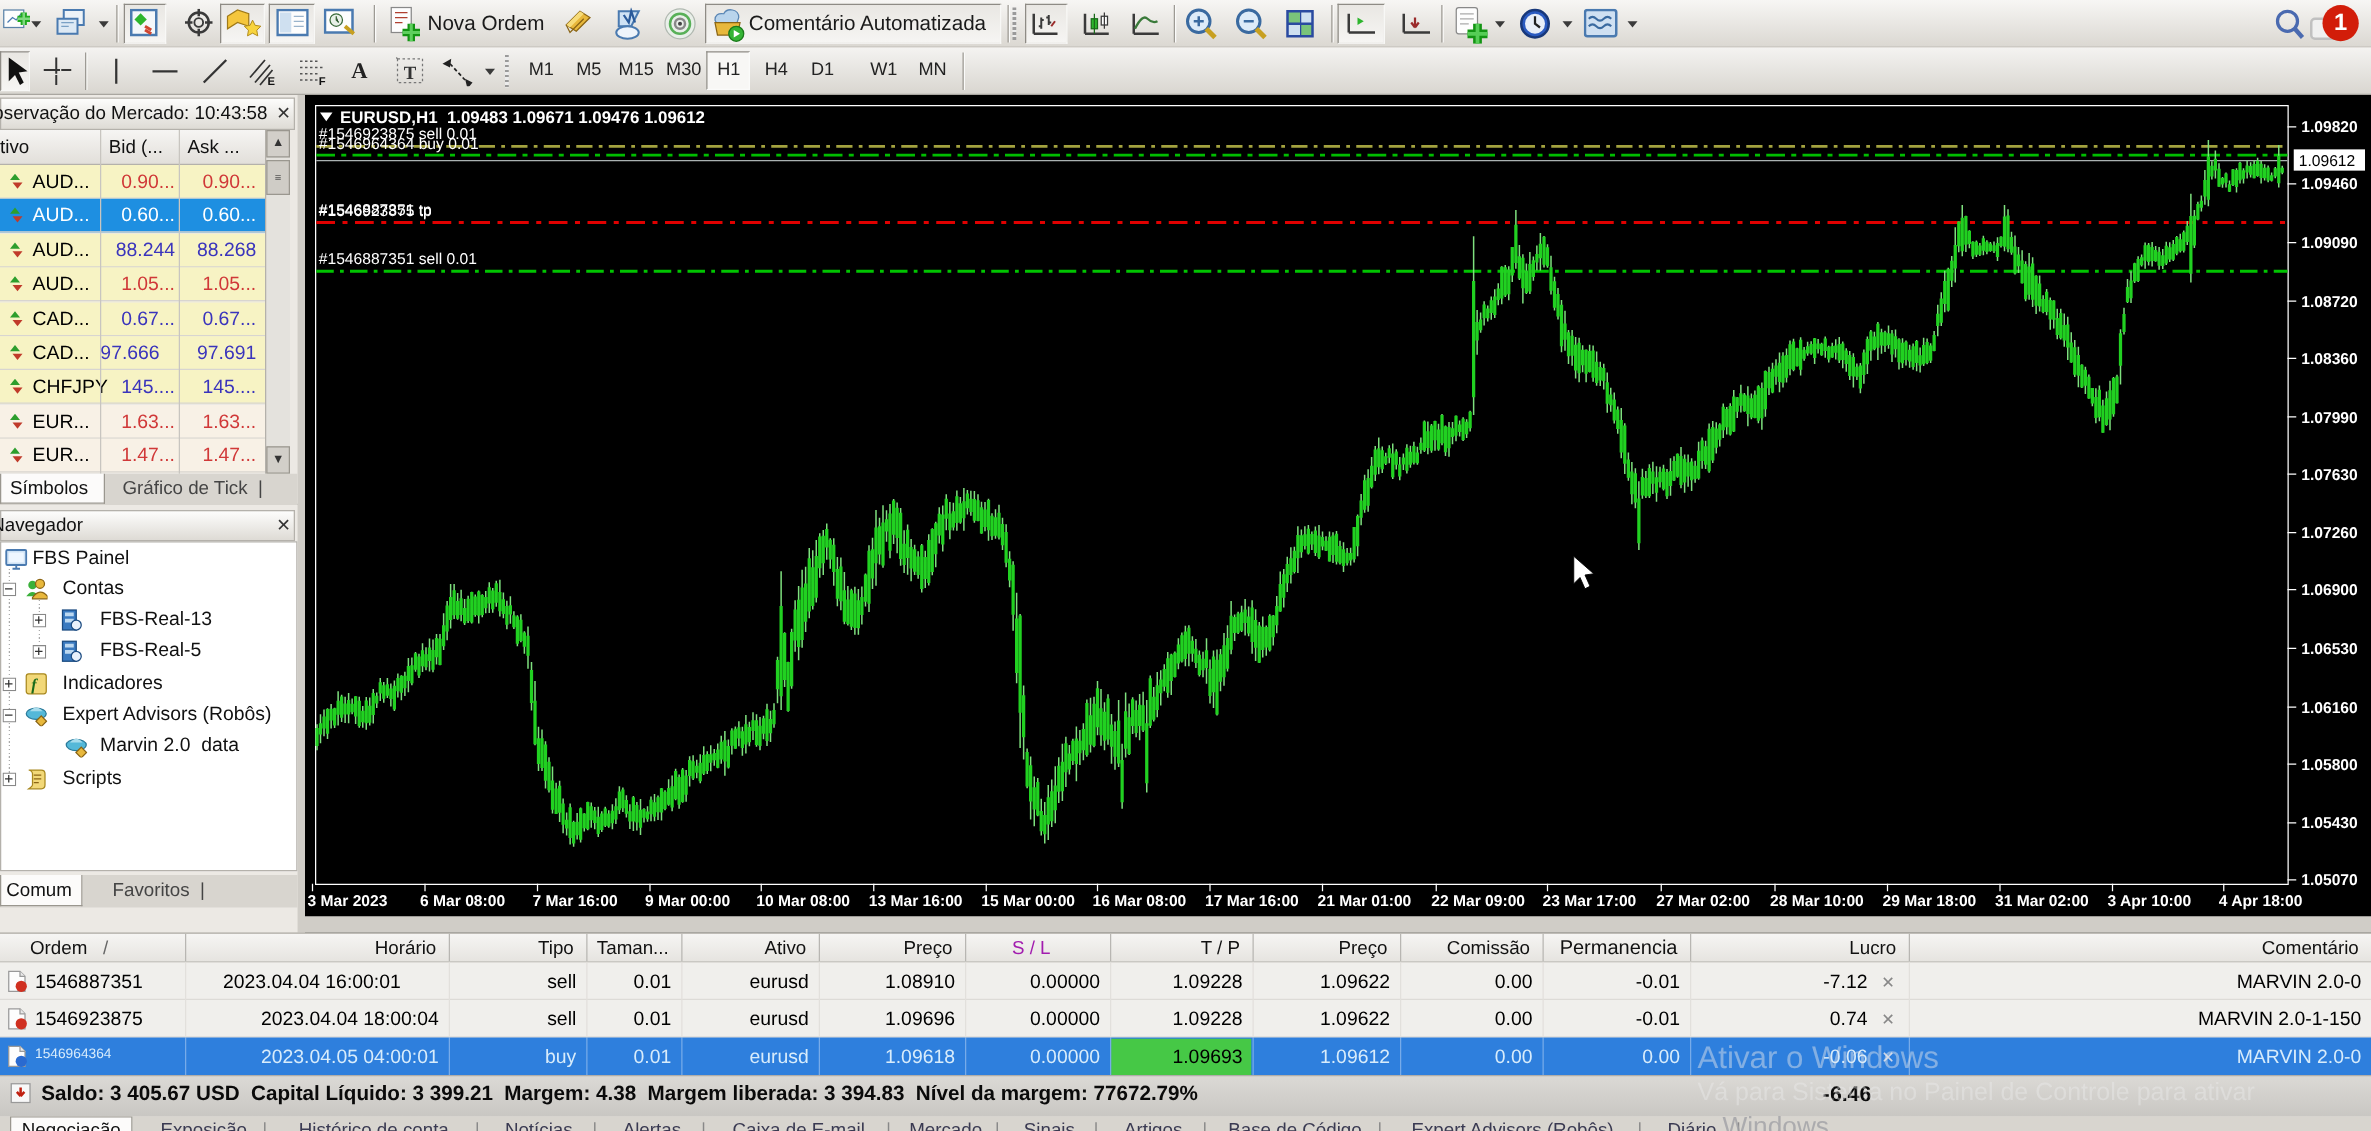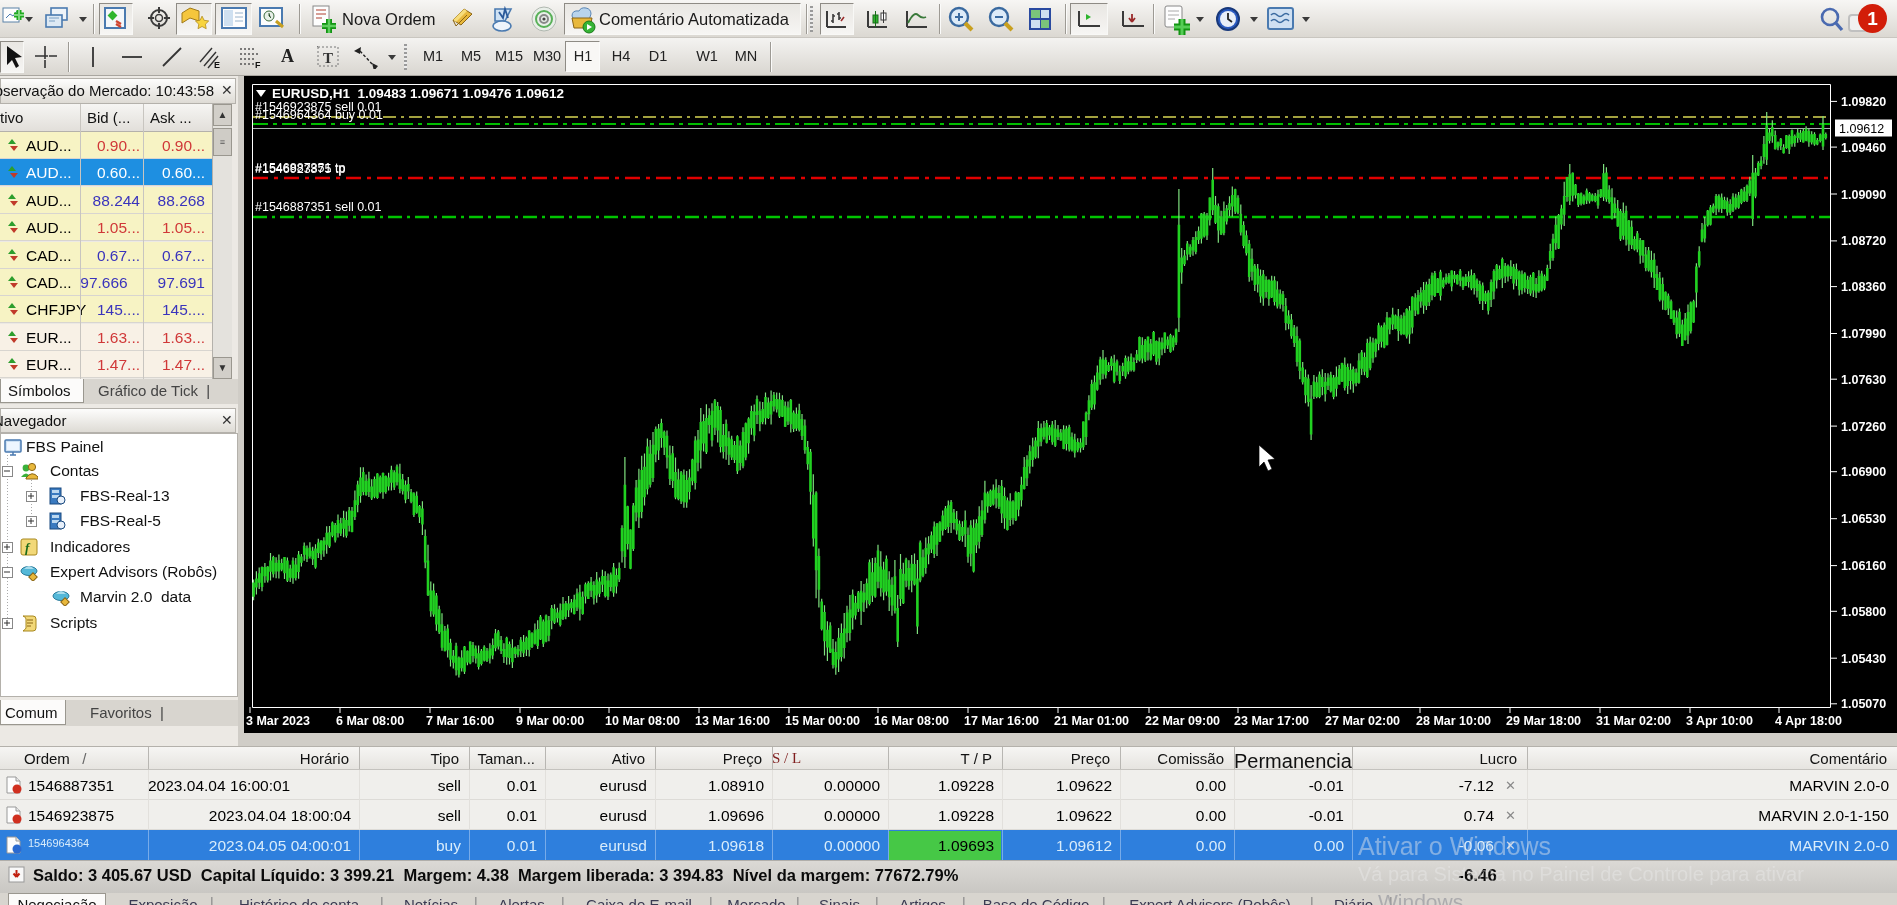--- a/index.html
+++ b/index.html
@@ -470,42 +470,42 @@
 <div style="position:absolute;left:148px;top:750px;width:201px;text-align:right;font-size:15px;color:#111;font-family:'Liberation Sans',sans-serif">Horário</div>
 <div style="position:absolute;left:148px;top:747px;width:1px;height:22px;background:#b8b6b2"></div>
 <div style="position:absolute;left:359px;top:750px;width:100px;text-align:right;font-size:15px;color:#111;font-family:'Liberation Sans',sans-serif">Tipo</div>
 <div style="position:absolute;left:359px;top:747px;width:1px;height:22px;background:#b8b6b2"></div>
 <div style="position:absolute;left:469px;top:750px;width:66px;text-align:right;font-size:15px;color:#111;font-family:'Liberation Sans',sans-serif">Taman...</div>
 <div style="position:absolute;left:469px;top:747px;width:1px;height:22px;background:#b8b6b2"></div>
 <div style="position:absolute;left:545px;top:750px;width:100px;text-align:right;font-size:15px;color:#111;font-family:'Liberation Sans',sans-serif">Ativo</div>
 <div style="position:absolute;left:545px;top:747px;width:1px;height:22px;background:#b8b6b2"></div>
 <div style="position:absolute;left:655px;top:750px;width:107px;text-align:right;font-size:15px;color:#111;font-family:'Liberation Sans',sans-serif">Preço</div>
 <div style="position:absolute;left:655px;top:747px;width:1px;height:22px;background:#b8b6b2"></div>
-<div style="position:absolute;left:772px;top:750px;width:106px;text-align:left;font-size:15px;color:#7f1d1d;font-family:Liberation Serif, serif">S / L</div>
+<div style="position:absolute;left:772px;top:750px;width:106px;text-align:center;font-size:15px;color:#a21caf;font-family:Liberation Sans, sans-serif">S / L</div>
 <div style="position:absolute;left:772px;top:747px;width:1px;height:22px;background:#b8b6b2"></div>
 <div style="position:absolute;left:888px;top:750px;width:104px;text-align:right;font-size:15px;color:#111;font-family:'Liberation Sans',sans-serif">T / P</div>
 <div style="position:absolute;left:888px;top:747px;width:1px;height:22px;background:#b8b6b2"></div>
 <div style="position:absolute;left:1002px;top:750px;width:108px;text-align:right;font-size:15px;color:#111;font-family:'Liberation Sans',sans-serif">Preço</div>
 <div style="position:absolute;left:1002px;top:747px;width:1px;height:22px;background:#b8b6b2"></div>
 <div style="position:absolute;left:1120px;top:750px;width:104px;text-align:right;font-size:15px;color:#111;font-family:'Liberation Sans',sans-serif">Comissão</div>
 <div style="position:absolute;left:1120px;top:747px;width:1px;height:22px;background:#b8b6b2"></div>
-<div style="position:absolute;left:1234px;top:750px;width:108px;text-align:right;font-size:20px;color:#111;font-family:'Liberation Sans',sans-serif">Permanencia</div>
+<div style="position:absolute;left:1234px;top:750px;width:108px;text-align:right;font-size:16px;color:#111;font-family:'Liberation Sans',sans-serif">Permanencia</div>
 <div style="position:absolute;left:1234px;top:747px;width:1px;height:22px;background:#b8b6b2"></div>
 <div style="position:absolute;left:1352px;top:750px;width:165px;text-align:right;font-size:15px;color:#111;font-family:'Liberation Sans',sans-serif">Lucro</div>
 <div style="position:absolute;left:1352px;top:747px;width:1px;height:22px;background:#b8b6b2"></div>
 <div style="position:absolute;left:1527px;top:750px;width:360px;text-align:right;font-size:15px;color:#111;font-family:'Liberation Sans',sans-serif">Comentário</div>
 <div style="position:absolute;left:1527px;top:747px;width:1px;height:22px;background:#b8b6b2"></div>
 <div style="position:absolute;left:0;top:770px;width:1897px;height:30px;background:#f0efec;border-bottom:1px solid #dddbd7"></div>
 <svg width="18" height="18" viewBox="0 0 18 18" style="position:absolute;left:5px;top:776px">
     <path d="M2 1 h9 l4 4 v12 h-13 z" fill="#fdfdfd" stroke="#999"></path>
     <path d="M11 1 l0 4 4 0" fill="#e8e8e8" stroke="#999"></path>
     <circle cx="12" cy="13" r="4.5" fill="#d03020"></circle>
   </svg>
 <div style="position:absolute;left:28px;top:777px;font-size:15.5px;color:#000;font-family:'Liberation Sans',sans-serif">1546887351</div>
-<div style="position:absolute;left:148px;top:777px;width:203px;text-align:left;font-size:15.5px;color:#000;font-family:'Liberation Sans',sans-serif">2023.04.04 16:00:01</div>
+<div style="position:absolute;left:148px;top:777px;width:203px;text-align:center;font-size:15.5px;color:#000;font-family:'Liberation Sans',sans-serif">2023.04.04 16:00:01</div>
 <div style="position:absolute;left:359px;top:777px;width:102px;text-align:right;font-size:15.5px;color:#000;font-family:'Liberation Sans',sans-serif">sell</div>
 <div style="position:absolute;left:469px;top:777px;width:68px;text-align:right;font-size:15.5px;color:#000;font-family:'Liberation Sans',sans-serif">0.01</div>
 <div style="position:absolute;left:545px;top:777px;width:102px;text-align:right;font-size:15.5px;color:#000;font-family:'Liberation Sans',sans-serif">eurusd</div>
 <div style="position:absolute;left:655px;top:777px;width:109px;text-align:right;font-size:15.5px;color:#000;font-family:'Liberation Sans',sans-serif">1.08910</div>
 <div style="position:absolute;left:772px;top:777px;width:108px;text-align:right;font-size:15.5px;color:#000;font-family:'Liberation Sans',sans-serif">0.00000</div>
 <div style="position:absolute;left:888px;top:777px;width:106px;text-align:right;font-size:15.5px;color:#000;font-family:'Liberation Sans',sans-serif">1.09228</div>
 <div style="position:absolute;left:1002px;top:777px;width:110px;text-align:right;font-size:15.5px;color:#000;font-family:'Liberation Sans',sans-serif">1.09622</div>
 <div style="position:absolute;left:1120px;top:777px;width:106px;text-align:right;font-size:15.5px;color:#000;font-family:'Liberation Sans',sans-serif">0.00</div>
 <div style="position:absolute;left:1234px;top:777px;width:110px;text-align:right;font-size:15.5px;color:#000;font-family:'Liberation Sans',sans-serif">-0.01</div>
 <div style="position:absolute;left:1352px;top:777px;width:142px;text-align:right;font-size:15.5px;color:#000;font-family:'Liberation Sans',sans-serif">-7.12</div>

